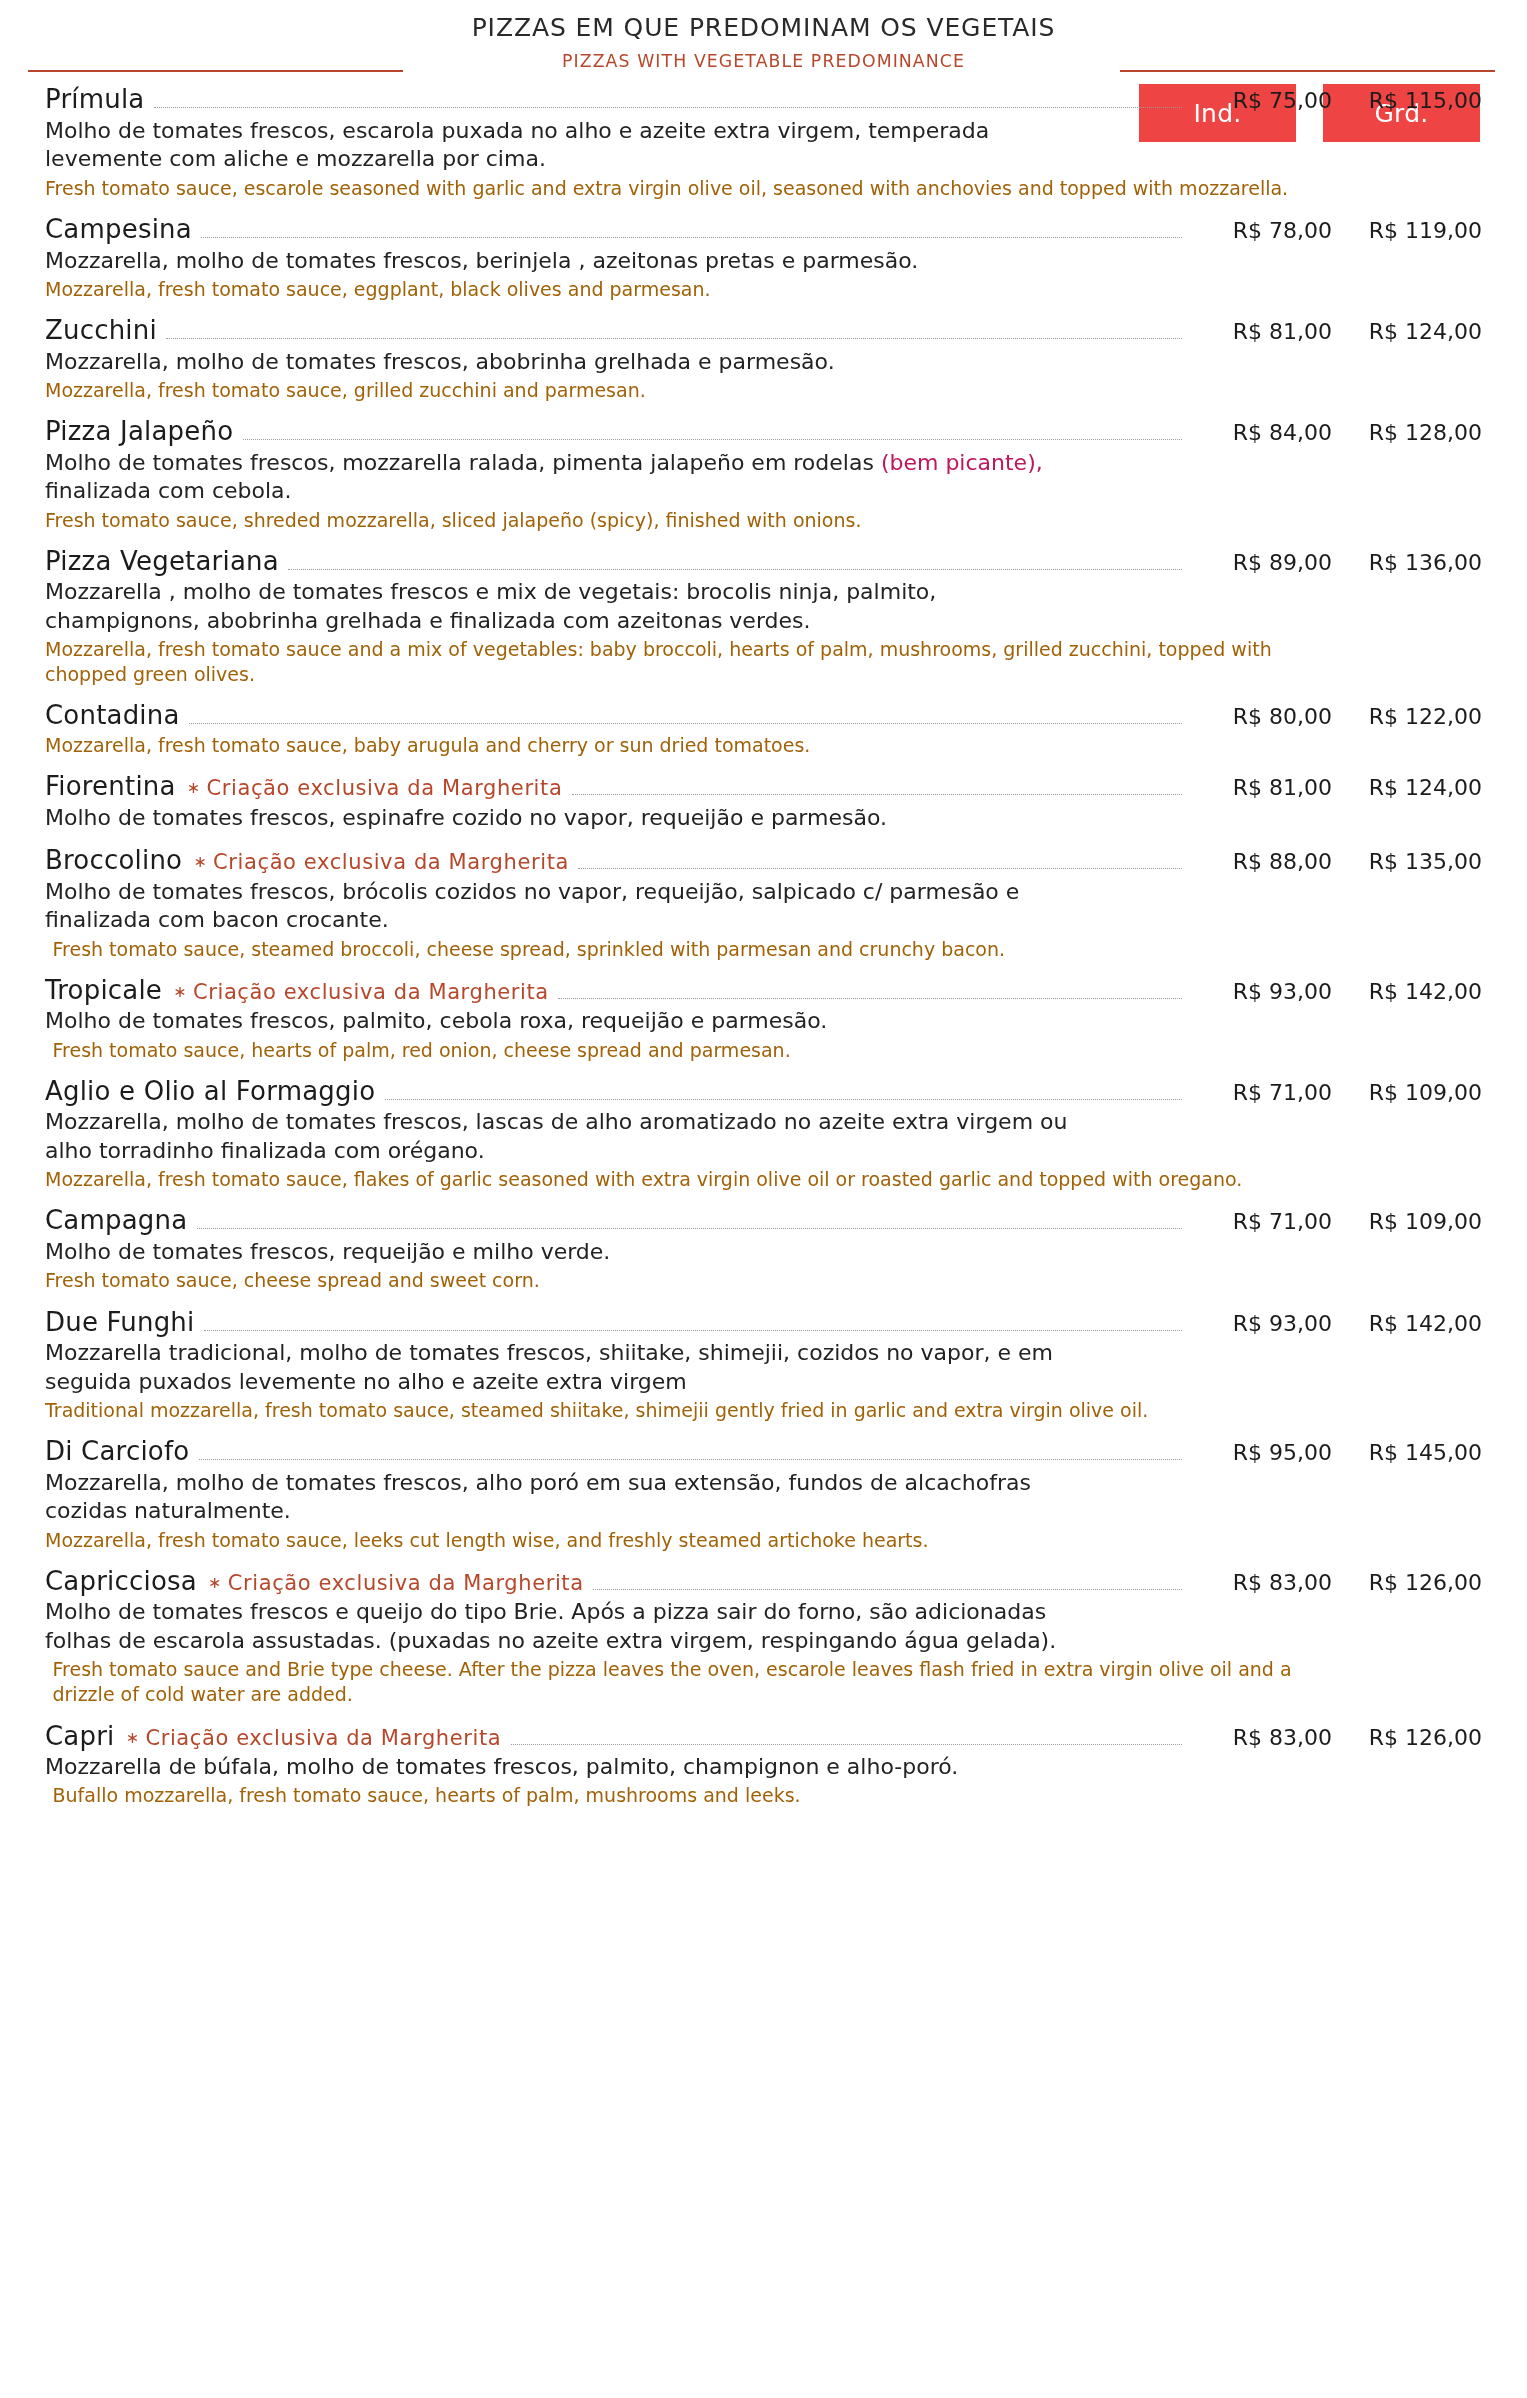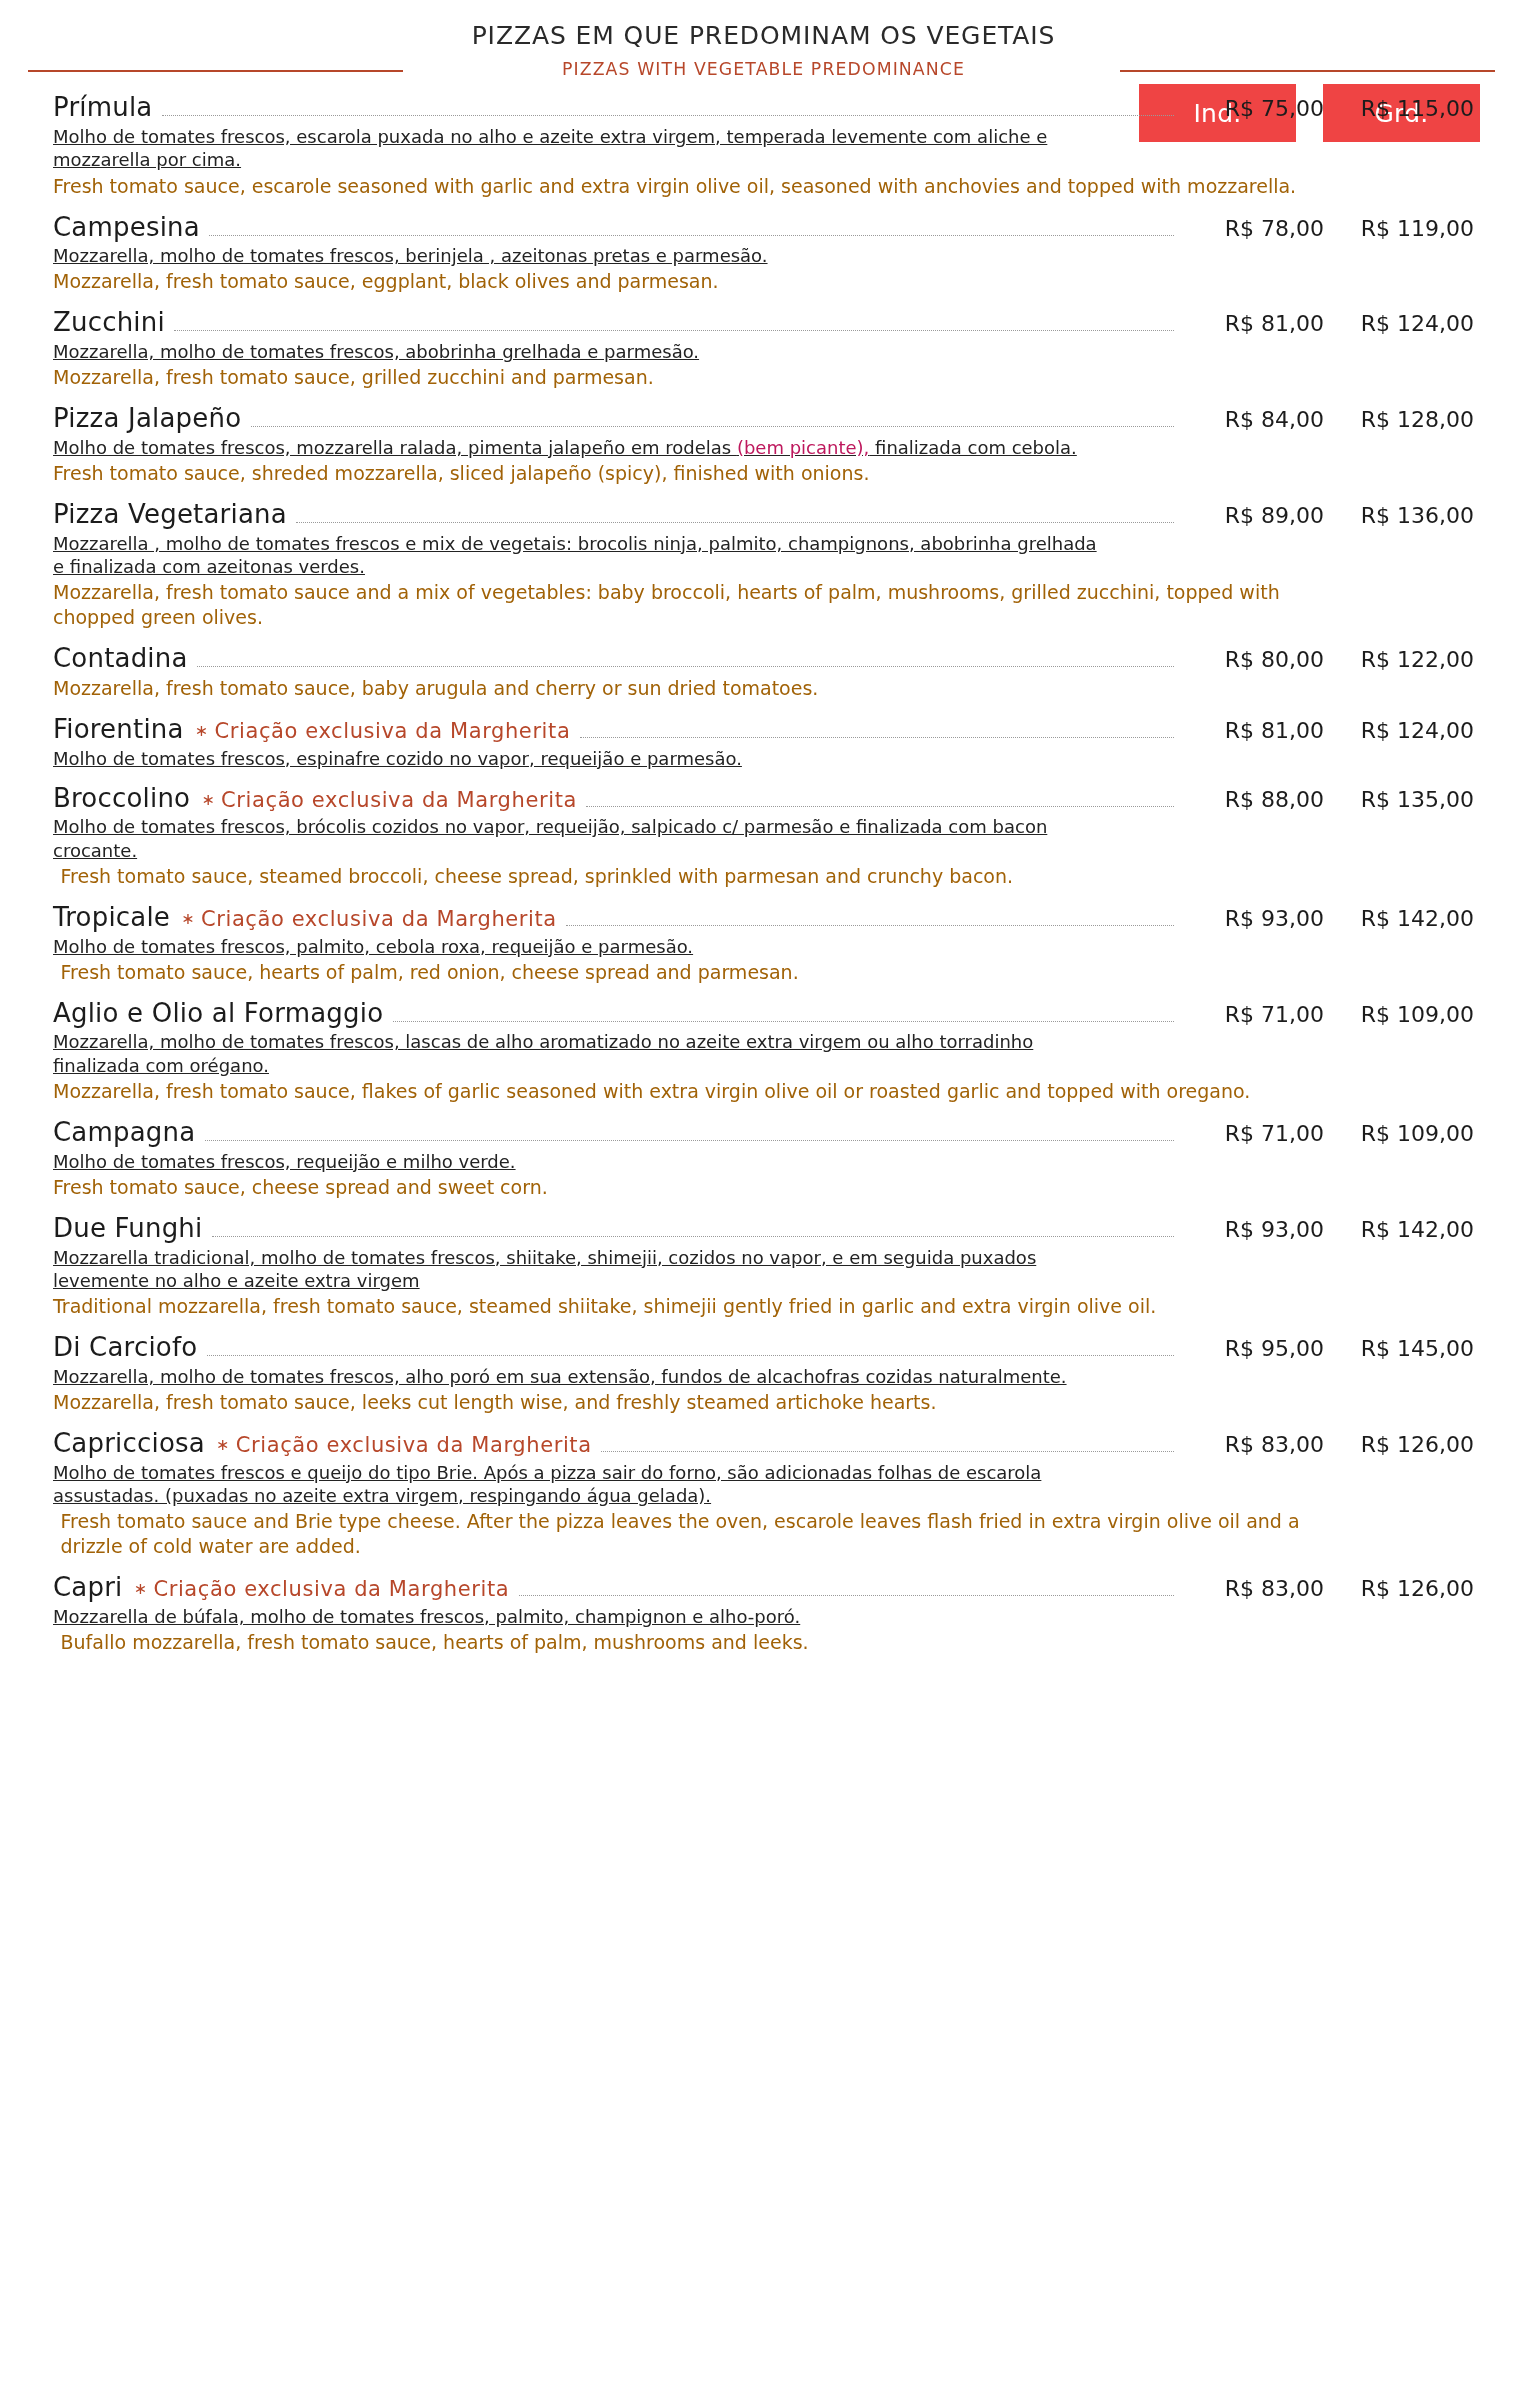--- a/index.html
+++ b/index.html
@@ -11,21 +11,21 @@
     width: 1527px;
     min-height: 2399px;
     font-family: "DejaVu Sans", sans-serif;
     color: #1a1a1a;
     -webkit-font-smoothing: antialiased;
   }
   .page {
     width: 1527px;
     min-height: 2399px;
     position: relative;
-    padding: 8px;
+    padding: 0;
     box-sizing: border-box;
   }
 
   
   .header {
     text-align: center;
     padding-top: 13px;
   }
   .header-title {
     font-size: 25px;
@@ -115,26 +115,25 @@
     font-size: 22px;
     color: #1c1c1c;
     width: 141px;
     text-align: right;
     white-space: nowrap;
     flex: 0 0 141px;
   }
   .price.grd { width: 150px; flex: 0 0 150px; }
 
   .desc-pt {
-    font-size: 18px;
+    font-size: 22px;
     color: #232323;
     line-height: 1.30;
     margin-top: 1.9px;
     max-width: 1049px;
-    text-decoration: underline;
   }
   .desc-en {
     font-size: 19px;
     color: #a16207;
     line-height: 1.32;
     margin-top: 1.9px;
     max-width: 1274px;
   }
   .desc-en.indent { padding-left: 7.5px; }
   .hot { color: #be185d; }

